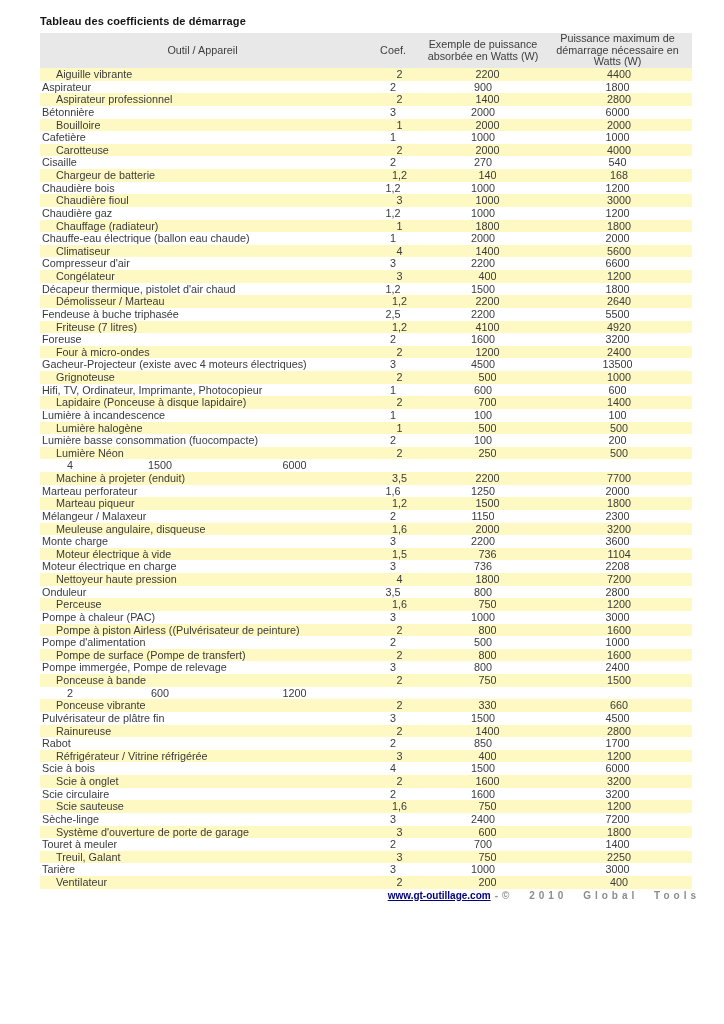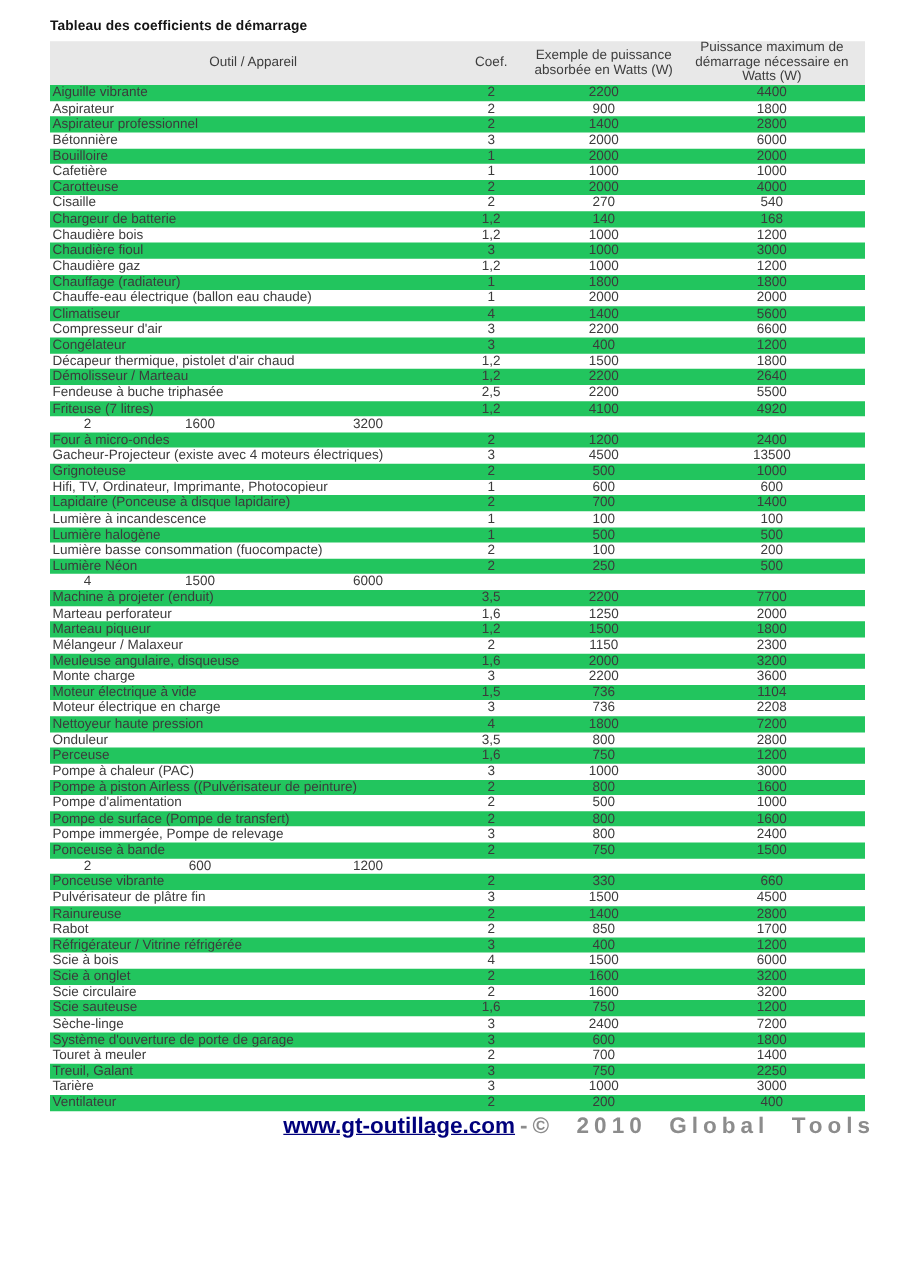--- a/index.html
+++ b/index.html
@@ -29,37 +29,37 @@
   .th {
     display: flex;
     align-items: center;
     justify-content: center;
     text-align: center;
     font-size: 10.8px;
     line-height: 11.4px;
     color: #3d3d3d;
   }
   .row { display: flex; height: 12.63px; }
-  .row.odd { background: #22c55e; }
+  .row.odd { background: #fef9c3; padding-left: 14px; }
   .row .cell {
     font-size: 10.8px;
     line-height: 12.63px;
     color: #3b3b3b;
     white-space: nowrap;
     overflow: hidden;
   }
   .col-tool  { width: 323px; text-align: left; padding-left: 2px; }
   .col-coef  { width: 60px;  text-align: center; }
   .col-power { width: 120px; text-align: center; }
   .col-max   { width: 149px; text-align: center; }
   .footer {
     width: 660px;
     text-align: right;
     font-weight: bold;
-    font-size: 18px;
+    font-size: 10px;
     padding-top: 1px;
     white-space: nowrap;
   }
   .footer-link { color: #00007c; text-decoration: underline; cursor: pointer; }
   .footer-sep { color: #8c8c8c; padding: 0 4px; }
   .footer-copy { color: #8c8c8c; letter-spacing: 4px; word-spacing: 9px; }
 </style>
 </head>
 <body>
 
@@ -196,20 +196,21 @@
             <div class="cell col-power">2200</div>
             <div class="cell col-max">5500</div>
           </div>
           <div class="row odd">
             <div class="cell col-tool">Friteuse (7 litres)</div>
             <div class="cell col-coef">1,2</div>
             <div class="cell col-power">4100</div>
             <div class="cell col-max">4920</div>
           </div>
           <div class="row even">
+            <div class="cell col-tool">Foreuse</div>
             <div class="cell col-coef">2</div>
             <div class="cell col-power">1600</div>
             <div class="cell col-max">3200</div>
           </div>
           <div class="row odd">
             <div class="cell col-tool">Four à micro-ondes</div>
             <div class="cell col-coef">2</div>
             <div class="cell col-power">1200</div>
             <div class="cell col-max">2400</div>
           </div>

